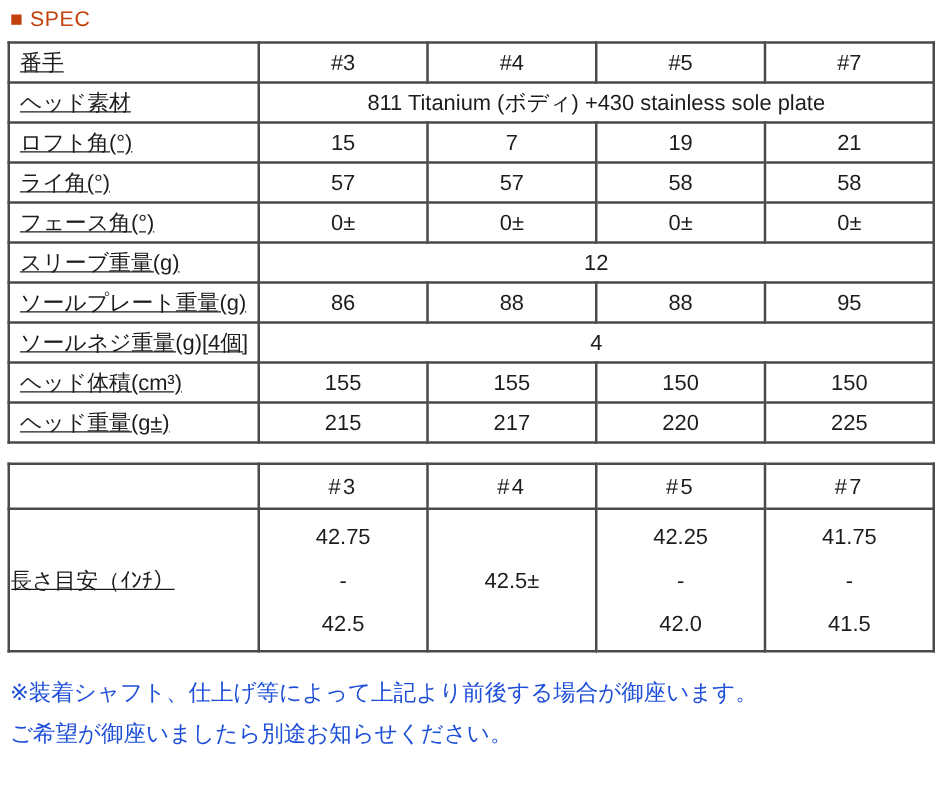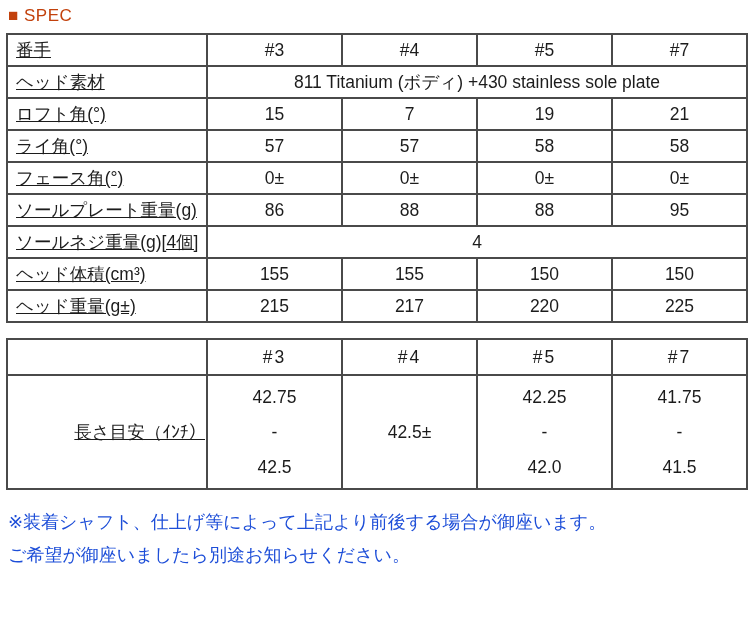--- a/index.html
+++ b/index.html
@@ -40,21 +40,21 @@
     white-space: nowrap;
   }
   td.label {
     text-align: left;
     padding-left: 8px;
     text-decoration: underline;
   }
 
   .length-table { margin-top: 15px; }
   .length-table td.head { height: 34px; letter-spacing: 2px; }
-  .length-table td.label-center { text-align: right; padding-left: 0; border-radius: 16px; }
+  .length-table td.label-center { text-align: left; padding-left: 0; border-radius: 16px; }
   .length-table td.range {
     height: 112px;
     white-space: pre-line;
     line-height: 2.0;
   }
 
   .footer {
     margin: 16px 0 0 2px;
     font-size: 18px;
     line-height: 33px;
@@ -101,20 +101,24 @@
         <td>57</td>
         <td>58</td>
         <td>58</td>
       </tr>
       <tr>
         <td class="label">フェース角(°)</td>
         <td>0±</td>
         <td>0±</td>
         <td>0±</td>
         <td>0±</td>
+      </tr>
+      <tr>
+        <td class="label">スリーブ重量(g)</td>
+        <td colspan="4">12</td>
       </tr>
       <tr>
         <td class="label">ソールプレート重量(g)</td>
         <td>86</td>
         <td>88</td>
         <td>88</td>
         <td>95</td>
       </tr>
       <tr>
         <td class="label">ソールネジ重量(g)[4個]</td>

